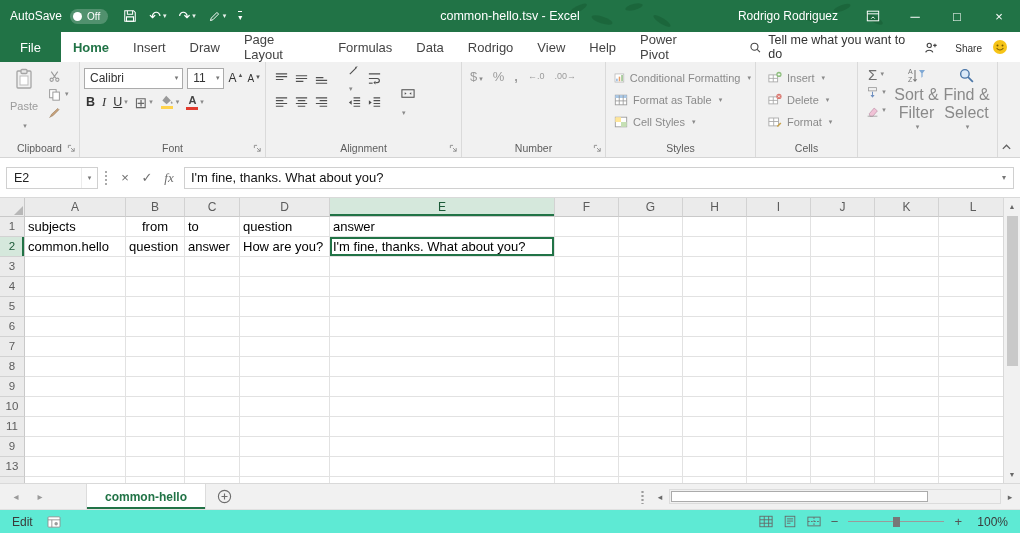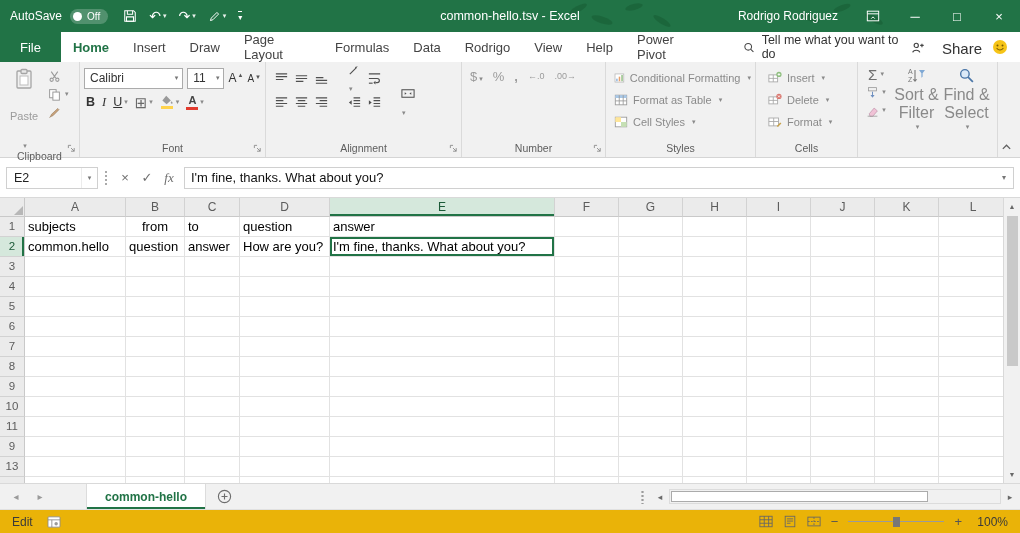--- a/index.html
+++ b/index.html
@@ -22,31 +22,31 @@
 .winbtn{width:42px;height:32px;display:flex;align-items:center;justify-content:center;font-size:13px}
 .leaves{position:absolute;top:0;height:32px;z-index:0;opacity:.4}
 .leaves-a{left:560px}.leaves-b{left:790px}
 
 
 .tabrow{height:30px;background:#fff;display:flex;align-items:stretch;flex:0 0 auto}
 .tab{padding:0 12px;display:flex;align-items:center;font-size:13px;color:#444}
 .tab-file{background:#217346;color:#fff;padding:0 20px}
 .tab.active{color:#217346;font-weight:700}
 .tellme{display:flex;align-items:center;gap:7px;margin-left:30px;font-size:12.5px;color:#333}
-.sharegrp{margin-left:auto;display:flex;align-items:center;gap:17px;font-size:15px;color:#333;padding:16px 8px}
+.sharegrp{margin-left:auto;display:flex;align-items:center;gap:17px;font-size:10px;color:#333;padding:16px 8px}
 .smiley{padding:0 12px 0 2px;display:flex;align-items:center}
 
 
 .ribbon{height:96px;background:#f1f1f1;display:flex;flex:0 0 auto;position:relative;border-bottom:1px solid #d5d5d5}
 .rgroup{display:flex;flex-direction:column;border-right:1px solid #dadada;position:relative;flex:0 0 auto}
 .rg-body{flex:1;padding:3px 4px 0 4px;display:flex}
 .rg-label{height:17px;font-size:10.5px;color:#5d5d5d;display:flex;align-items:center;justify-content:center;padding-bottom:2px}
 .launcher{position:absolute;right:3px;bottom:4px;display:flex}
 .dd{font-size:7px;color:#8a8a8a;margin-left:2px}
-.bigbtn{width:40px;display:flex;flex-direction:column;align-items:center;gap:20px;padding-top:3px}
+.bigbtn{width:40px;display:flex;flex-direction:column;align-items:center;gap:10px;padding-top:3px}
 .bigbtn .lbl{font-size:11px;color:#9b9b9b}
 .minicol{display:flex;flex-direction:column;justify-content:flex-start;padding-top:2px}
 .mini{height:18px;display:flex;align-items:center;gap:2px;padding:0 4px}
 .combo{background:#fff;border:1px solid #ababab;height:21px;display:flex;align-items:center;font-size:12px;color:#333;padding-left:5px}
 .combo .cdd{margin-left:auto;font-size:7px;color:#777;padding:0 4px}
 .f-row{display:flex;align-items:center;gap:4px;height:26px}
 .f-row2{display:flex;align-items:center;gap:7px;height:22px;padding-left:2px}
 .fbtn{font-size:12.5px;color:#333;display:flex;align-items:center}
 .b{font-weight:700}.i{font-style:italic;font-family:"Liberation Serif",serif}.u{text-decoration:underline}
 .fsz{font-size:12px;color:#333;display:flex;align-items:flex-start;gap:1px}
@@ -104,21 +104,21 @@
 .nav:first-child{margin-left:4px}
 .sheettab{margin-left:34px;padding:0 18px;background:#fff;display:flex;align-items:center;font-size:12px;font-weight:700;color:#217346;box-shadow:inset 0 -2px 0 #217346;border-left:1px solid #dcdcdc;border-right:1px solid #dcdcdc}
 .newsheet{width:36px;display:flex;align-items:center;justify-content:center}
 .hzone{margin-left:auto;display:flex;align-items:center;padding-right:2px}
 .grip{width:5px;height:14px;margin-right:7px;background-image:radial-gradient(circle,#9a9a9a 1px,transparent 1.3px);background-size:5px 4px}
 .hs-btn{width:16px;text-align:center;color:#6a6a6a;font-size:9px}
 .hs-track{width:332px;height:15px;background:#f1f1f1;border:1px solid #dcdcdc;position:relative;margin:0 1px}
 .hs-thumb{position:absolute;left:1px;top:1px;bottom:1px;width:78%;background:#fff;border:1px solid #ababab}
 
 
-.statusbar{height:24px;background:#eab308;border-top:1px solid #e1e1e1;display:flex;align-items:center;flex:0 0 auto}
+.statusbar{height:24px;background:#5eead4;border-top:1px solid #e1e1e1;display:flex;align-items:center;flex:0 0 auto}
 .mode{font-size:12px;color:#3a3a3a;margin-left:12px}
 .macro{margin-left:14px;display:flex}
 .sb-right{margin-left:auto;display:flex;align-items:center;gap:10px;padding-right:12px}
 .view-btn{display:flex;align-items:center}
 .zoombtn{color:#555;font-size:13px}
 .zoom-slider{width:96px;height:14px;position:relative}
 .zs-track{position:absolute;left:0;right:0;top:6.5px;height:1px;background:#9a9a9a}
 .zs-mid{position:absolute;left:50%;top:3px;height:8px;width:1px;background:#9a9a9a}
 .zs-thumb{position:absolute;left:45px;top:2px;width:7px;height:10px;background:#777}
 .zoom-pct{font-size:12px;color:#3a3a3a;width:36px;text-align:right}

